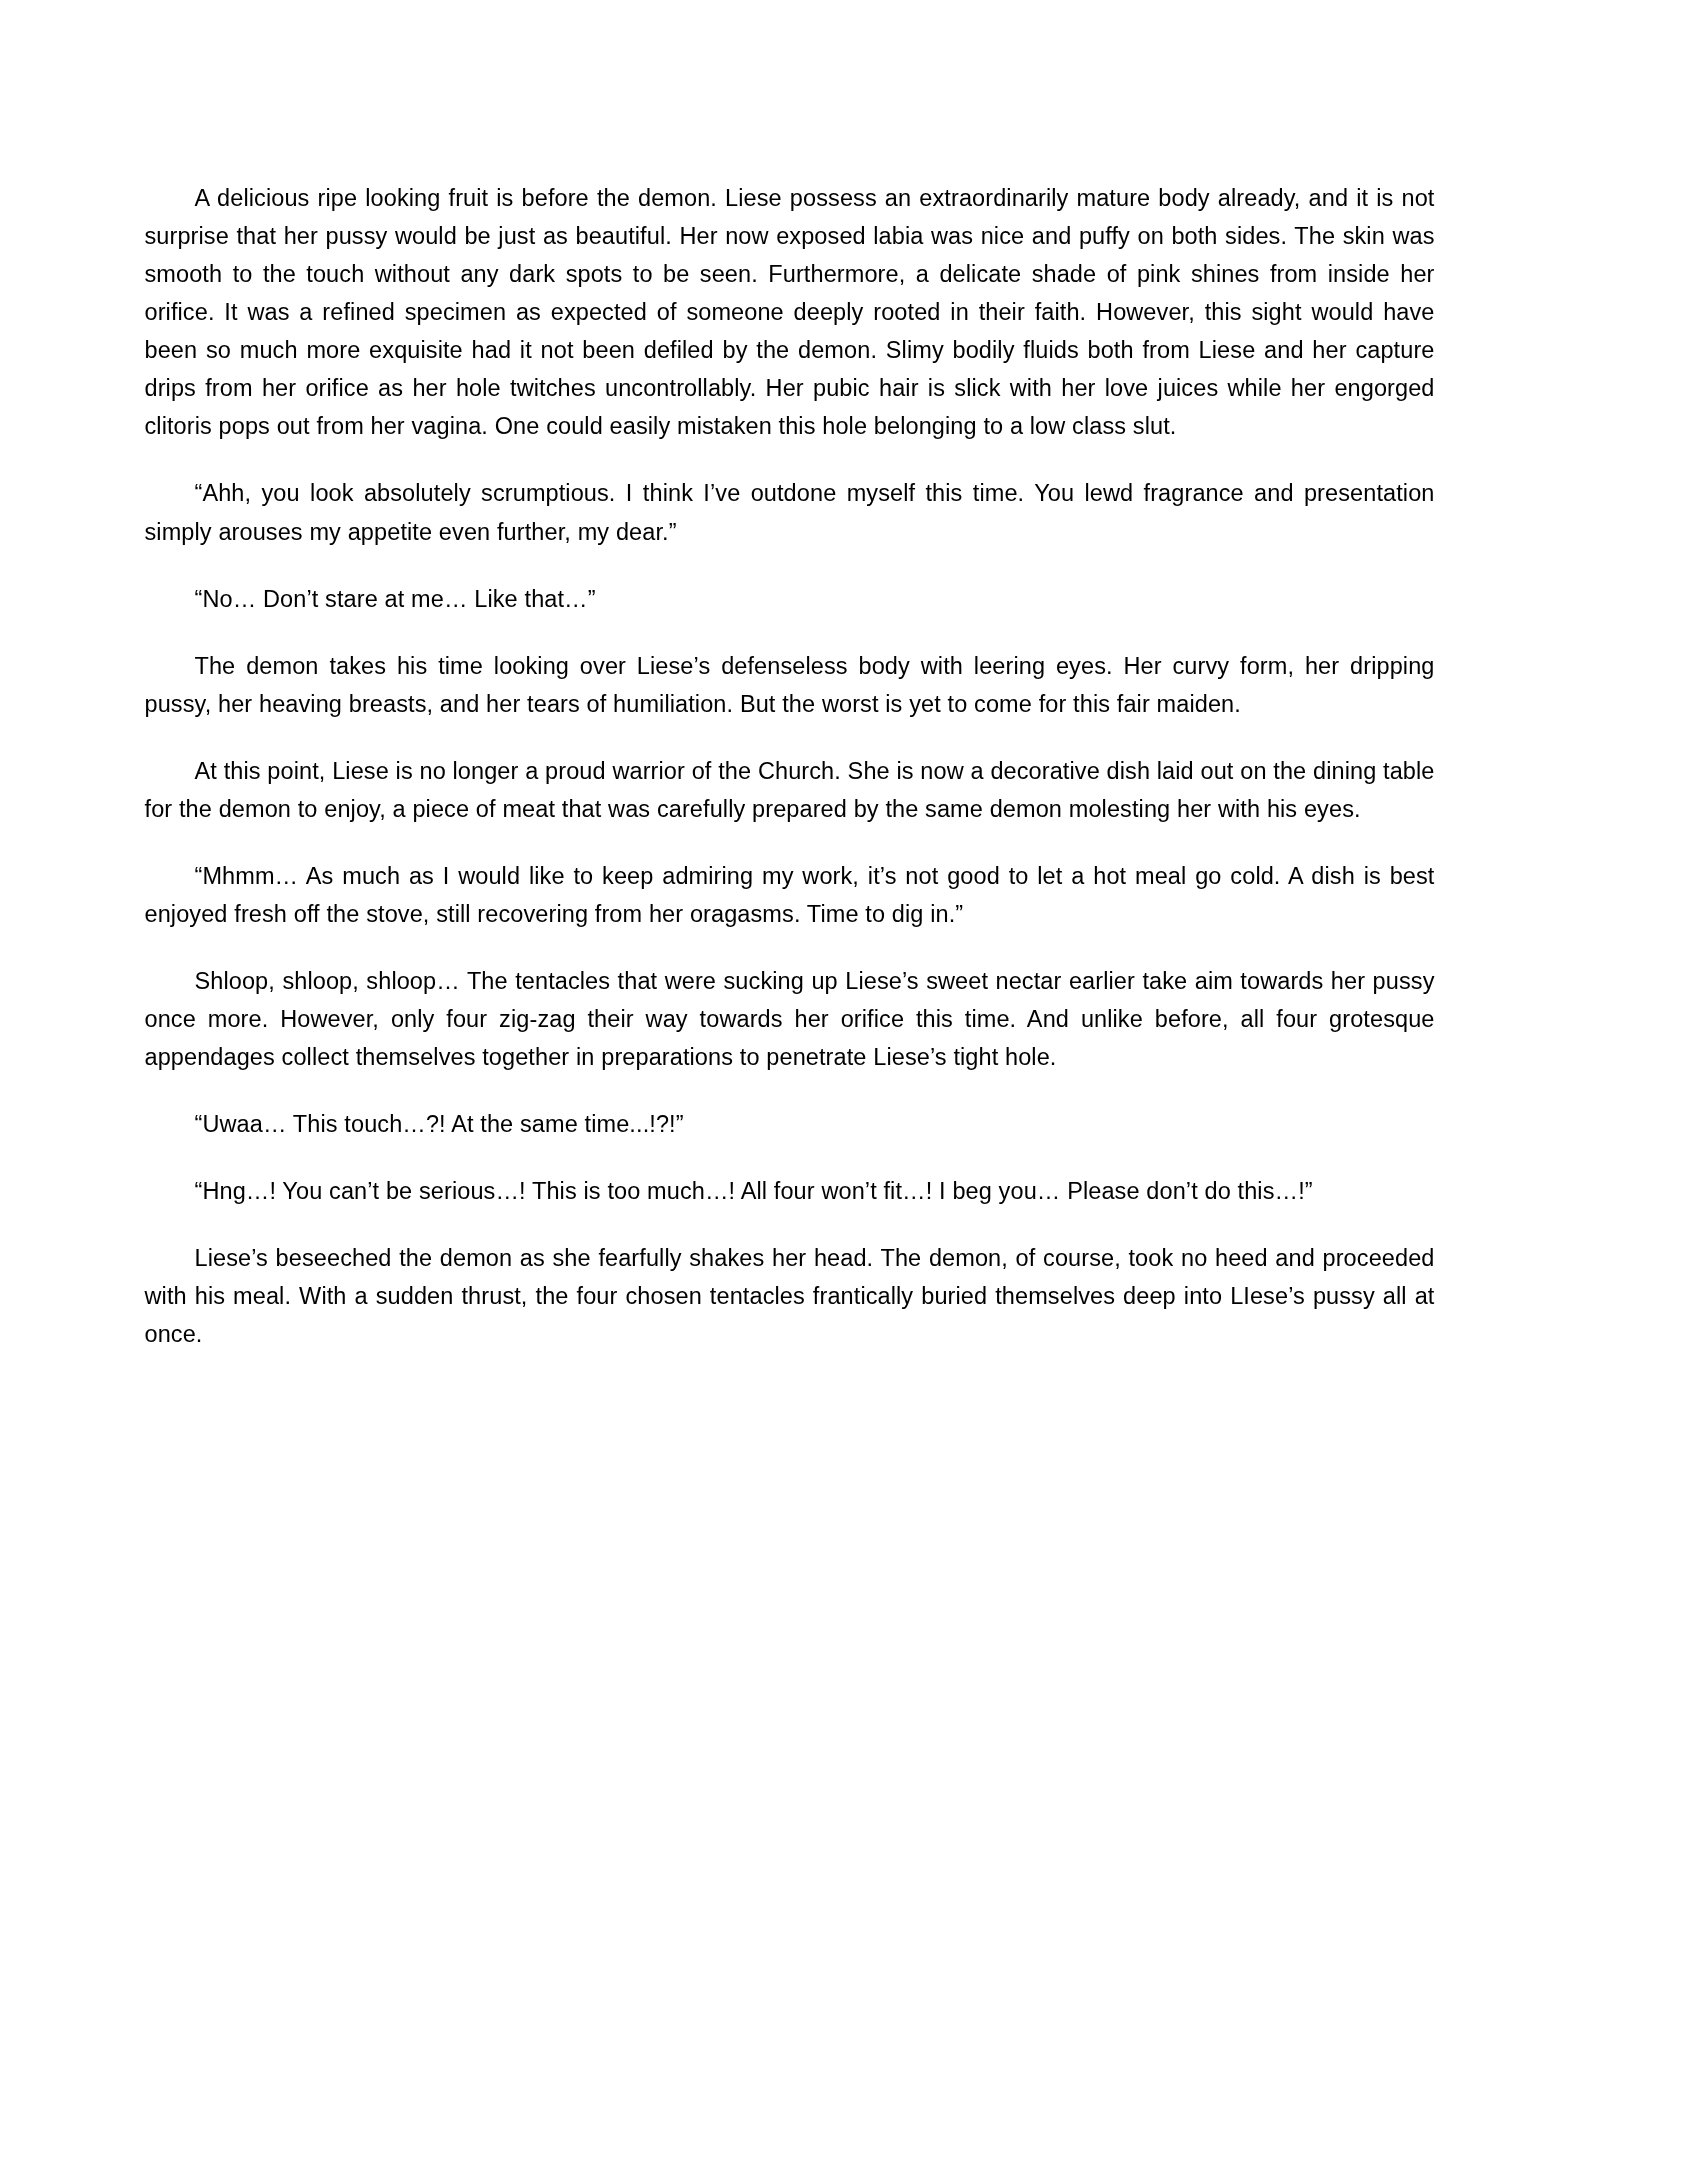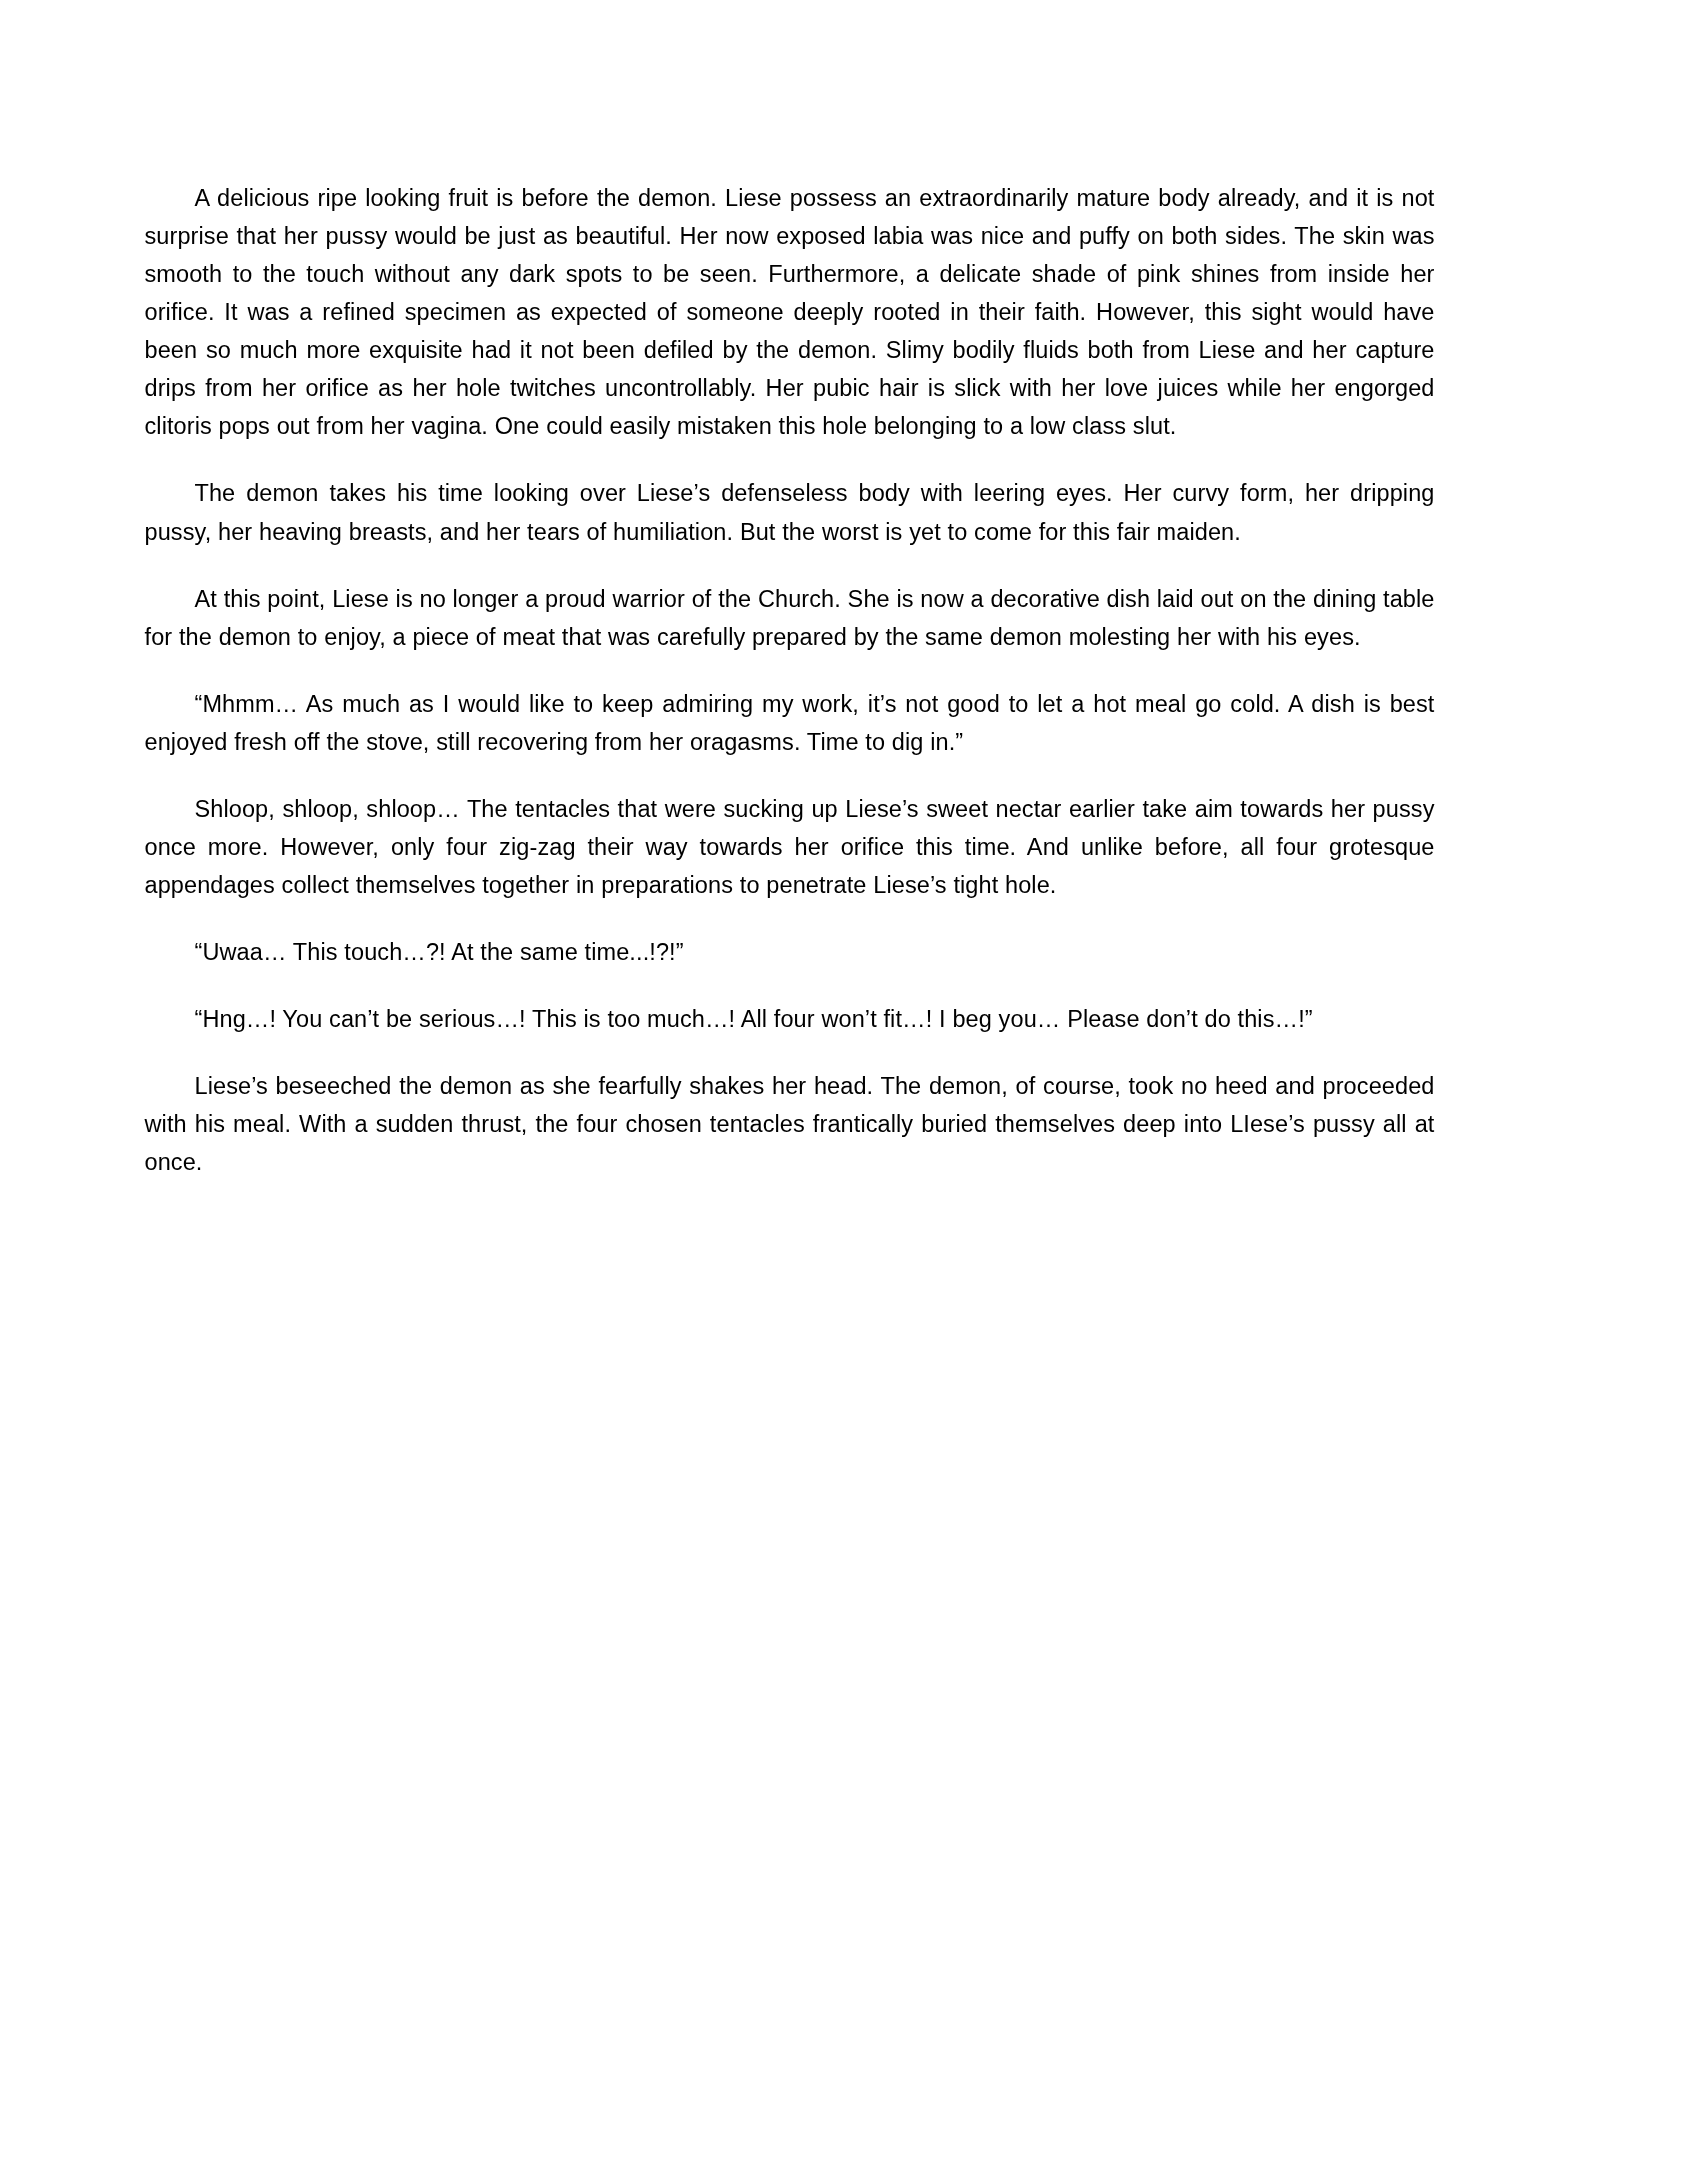--- a/index.html
+++ b/index.html
@@ -37,20 +37,22 @@
   p.para:last-child {
     margin-bottom: 16px;
   }
 </style>
 </head>
 <body>
 
 <div class="page">
   <div class="doc-body">
     <p class="para">A delicious ripe looking fruit is before the demon. Liese possess an extraordinarily mature body already, and it is not surprise that her pussy would be just as beautiful. Her now exposed labia was nice and puffy on both sides. The skin was smooth to the touch without any dark spots to be seen. Furthermore, a delicate shade of pink shines from inside her orifice. It was a refined specimen as expected of someone deeply rooted in their faith. However, this sight would have been so much more exquisite had it not been defiled by the demon. Slimy bodily fluids both from Liese and her capture drips from her orifice as her hole twitches uncontrollably. Her pubic hair is slick with her love juices while her engorged clitoris pops out from her vagina. One could easily mistaken this hole belonging to a low class slut.</p>
+    <p class="para">“Ahh, you look absolutely scrumptious. I think I’ve outdone myself this time. You lewd fragrance and presentation simply arouses my appetite even further, my dear.”</p>
+    <p class="para">“No… Don’t stare at me… Like that…”</p>
     <p class="para">The demon takes his time looking over Liese’s defenseless body with leering eyes. Her curvy form, her dripping pussy, her heaving breasts, and her tears of humiliation. But the worst is yet to come for this fair maiden.</p>
     <p class="para">At this point, Liese is no longer a proud warrior of the Church. She is now a decorative dish laid out on the dining table for the demon to enjoy, a piece of meat that was carefully prepared by the same demon molesting her with his eyes.</p>
     <p class="para">“Mhmm… As much as I would like to keep admiring my work, it’s not good to let a hot meal go cold. A dish is best enjoyed fresh off the stove, still recovering from her oragasms. Time to dig in.”</p>
     <p class="para">Shloop, shloop, shloop… The tentacles that were sucking up Liese’s sweet nectar earlier take aim towards her pussy once more. However, only four zig-zag their way towards her orifice this time. And unlike before, all four grotesque appendages collect themselves together in preparations to penetrate Liese’s tight hole.</p>
     <p class="para">“Uwaa… This touch…?! At the same time...!?!”</p>
     <p class="para">“Hng…! You can’t be serious…! This is too much…! All four won’t fit…! I beg you… Please don’t do this…!”</p>
     <p class="para">Liese’s beseeched the demon as she fearfully shakes her head. The demon, of course, took no heed and proceeded with his meal. With a sudden thrust, the four chosen tentacles frantically buried themselves deep into LIese’s pussy all at once.</p>
   </div>
 </div>
 

